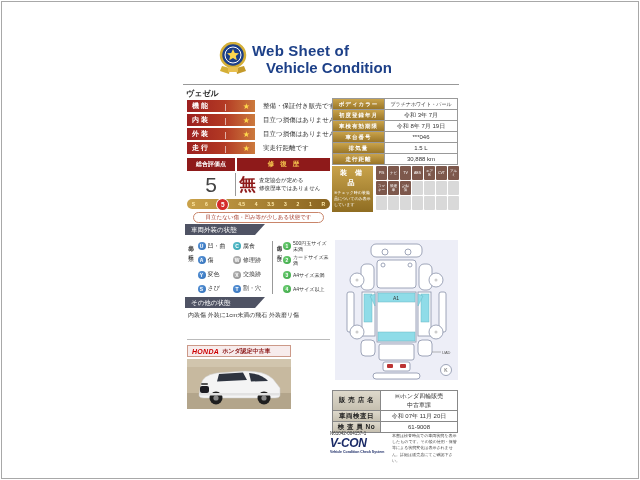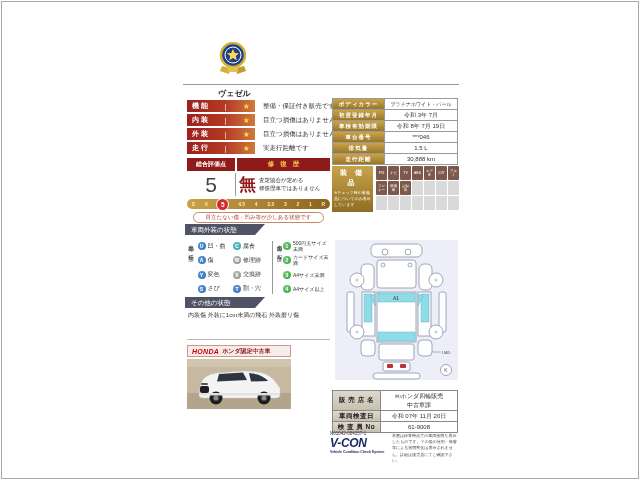--- a/index.html
+++ b/index.html
@@ -10,21 +10,21 @@
 
   
   .badge { position:absolute; left:218px; top:42px; width:30px; height:34px; }
   .title { position:absolute; left:252px; top:42px; color:#1d4088; font-weight:bold; line-height:1.15; }
   .title .t1 { font-size:15px; letter-spacing:0.2px; }
   .title .t2 { font-size:15px; margin-left:14px; }
   .jaai { position:absolute; left:396px; top:38px; width:62px; text-align:right; color:#1d4088; }
   .jaai-word { font-size:14px; font-weight:900; font-style:italic; letter-spacing:1px; }
   .jaai-sub { font-size:3.5px; color:#555; margin-top:1px; }
   .hrule { position:absolute; left:183px; top:84px; width:276px; height:1px; background:#999; }
-  .car-name { position:absolute; left:186px; top:88px; font-size:8px; font-weight:bold; color:#222;margin-left:32px; }
+  .car-name { position:absolute; left:186px; top:88px; font-size:8px; font-weight:bold; color:#222; }
 
   
   .rrow { position:absolute; left:187px; width:150px; height:12px; display:flex; gap:8px; align-items:center; }
   .r0{top:100px} .r1{top:114px} .r2{top:128px} .r3{top:142px}
   .rlabel { width:68px; height:12px; background:linear-gradient(90deg,#9c1f1f 0%,#b33a24 55%,#cc7a3d 100%);
             display:flex; align-items:center; justify-content:space-between; padding:0 5px;
             color:#fff; font-size:7px; font-weight:bold; }
   .rdiv { color:rgba(255,255,255,.65); font-size:7px; }
   .rstar { color:#ffd84d; font-size:8px; }
   .rdesc { font-size:6.5px; color:#333; white-space:nowrap; }
@@ -132,20 +132,24 @@
 
   <div class="badge">
     <svg width="30" height="34" viewBox="0 0 30 34">
       <circle cx="15" cy="13" r="12" fill="#1d4088" stroke="#d4af37" stroke-width="2.5"></circle>
       <circle cx="15" cy="13" r="8" fill="none" stroke="#fff" stroke-width="1"></circle>
       <path d="M15 7 l1.8 4 4.2 .3 -3.2 2.8 1 4.1 -3.8 -2.2 -3.8 2.2 1 -4.1 -3.2 -2.8 4.2 -.3 z" fill="#ffd84d"></path>
       <path d="M4 24 l8 2 -1 6 -9 -3 z" fill="#d4af37"></path>
       <path d="M26 24 l-8 2 1 6 9 -3 z" fill="#c49a2a"></path>
       <rect x="10" y="25" width="10" height="5" fill="#e8c050"></rect>
     </svg>
+  </div>
+  <div class="title">
+    <div class="t1">Web Sheet of</div>
+    <div class="t2">Vehicle Condition</div>
   </div>
   <div class="hrule"></div>
   <div class="car-name">ヴェゼル</div>
 
   <div class="rrow r0">
     <div class="rlabel">
       <span>機 能</span>
       <span class="rdiv">|</span>
       <span class="rstar">★</span>
     </div>

